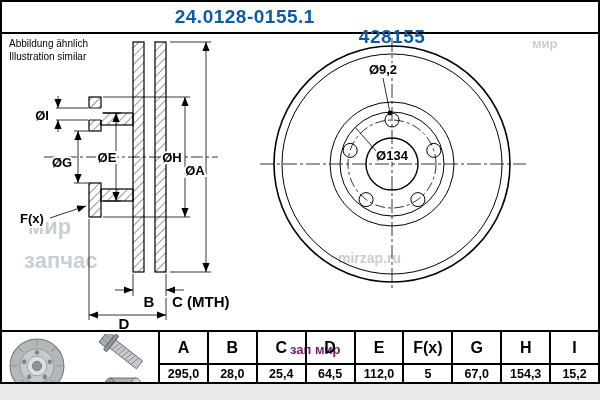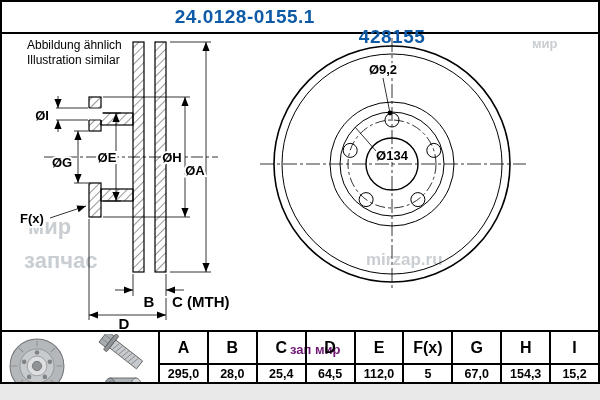--- a/index.html
+++ b/index.html
@@ -8,31 +8,31 @@
     border:2px solid #000;background:#fff;overflow:hidden;
     font-family:"Liberation Sans",sans-serif;color:#000;
   }
   .header{
     position:absolute;top:0;left:0;right:0;height:30px;
     border-bottom:2px solid #000;display:flex;align-items:center;
     justify-content:center;gap:44px;font-weight:bold;font-size:19px;
     letter-spacing:.5px;transform:none;background:#fff;z-index:3;
   }
   .note{
-    position:absolute;top:36px;left:25px;font-size:12px;line-height:1.25;z-index:3;
+    position:absolute;top:36px;left:7px;font-size:10px;line-height:1.25;z-index:3;
   }
   .canvas{position:absolute;top:32px;left:0;width:600px;height:296px;z-index:2;}
   .canvas svg{position:absolute;inset:0;}
   svg text{font-family:"Liberation Sans",sans-serif;}
   .dimlbl{font-size:13px;font-weight:bold;paint-order:stroke;stroke:#fff;stroke-width:4px;}
   .biglbl{font-size:15px;font-weight:bold;paint-order:stroke;stroke:#fff;stroke-width:4px;}
   .wm{position:absolute;z-index:1;font-weight:bold;white-space:nowrap;text-align:center;}
   .wm1{left:26px;top:212px;font-size:22px;}
   .wm2{left:14px;top:246px;font-size:22px;}
-  .wm3{left:364px;top:248px;font-size:17px;}
+  .wm3{left:336px;top:248px;font-size:14px;}
   .wm4{left:530px;top:34px;font-size:13px;}
   .wm5{left:12px;top:348px;font-size:14px;z-index:1;}
   .wm6{left:288px;top:340px;font-size:13px;z-index:1;}
   .spec-table{
     position:absolute;left:0;right:0;top:328px;bottom:0;
     border-top:2px solid #000;display:flex;z-index:2;
   }
   .icons-cell{width:158px;position:relative;border-right:2px solid #000;box-sizing:border-box;}
   .cols{flex:1;display:flex;}
   .col{flex:1;display:flex;flex-direction:column;border-right:2px solid #000;box-sizing:border-box;}

